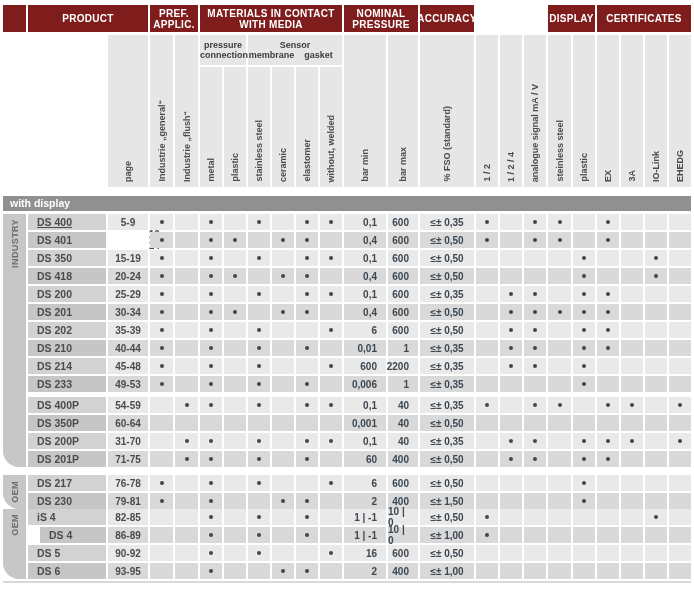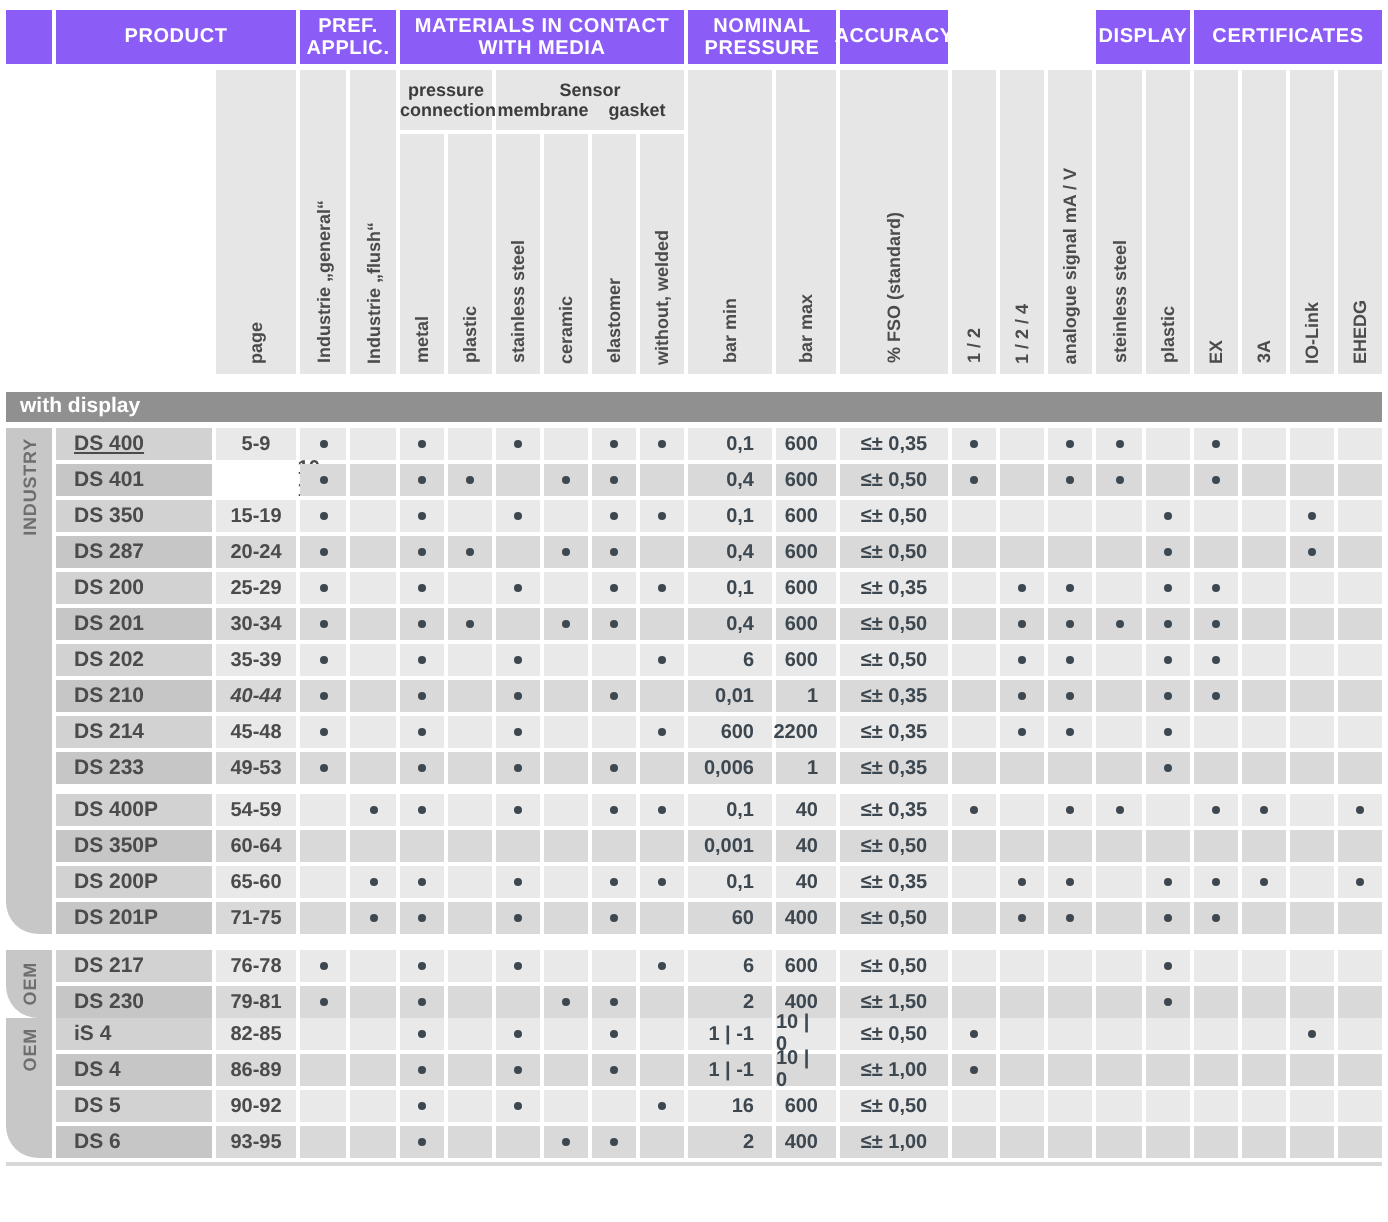--- a/index.html
+++ b/index.html
@@ -2,21 +2,21 @@
 <html><head>
 <meta charset="utf-8">
 <style>
   html,body{margin:0;padding:0;background:#fff;}
   body{width:694px;height:611px;font-family:"Liberation Sans",sans-serif;-webkit-font-smoothing:antialiased;}
   #wrap{padding:5px 3px 0 3px;width:688px;}
   .tbl{display:grid;column-gap:2px;background:#fff;
     grid-template-columns:23px 78px 40px 23px 23px 22px 22px 22px 22px 22px 22px 42px 30px 54px 22px 22px 22px 23px 22px 22px 22px 22px 22px;}
   
   #hdr{grid-template-rows:27px 152px;row-gap:3px;}
-  .hgroup{background:#8b5cf6;color:#fff;font-weight:700;font-size:10px;line-height:11px;
+  .hgroup{background:#7f1d1d;color:#fff;font-weight:700;font-size:10px;line-height:11px;
     display:flex;align-items:center;justify-content:center;text-align:center;
     white-space:pre-line;letter-spacing:.3px;grid-row:1;}
   .stripe{background:#e6e6e6;grid-row:2;display:flex;align-items:flex-end;justify-content:center;padding-bottom:5px;box-sizing:border-box;}
   .rot{writing-mode:vertical-rl;transform:rotate(180deg);font-size:9px;font-weight:700;color:#4b4b4b;white-space:nowrap;line-height:10px;}
   .subblock{grid-row:2;align-self:start;height:32px;background:#e6e6e6;z-index:2;
     border-bottom:2px solid #fff;box-sizing:border-box;color:#3c3c3c;font-size:9px;font-weight:700;
     display:flex;flex-direction:column;justify-content:center;text-align:center;}
   .subline2{display:flex;}
   .subline2 span{flex:1;}
   
@@ -250,21 +250,21 @@
         <div class="cell dotc light" style="grid-area: 5 / 18;"></div>
         <div class="cell dotc light" style="grid-area: 5 / 19;">
           <span class="dot"></span>
         </div>
         <div class="cell dotc light" style="grid-area: 5 / 20;"></div>
         <div class="cell dotc light" style="grid-area: 5 / 21;"></div>
         <div class="cell dotc light" style="grid-area: 5 / 22;">
           <span class="dot"></span>
         </div>
         <div class="cell dotc light" style="grid-area: 5 / 23;"></div>
-        <div class="cell name dark" style="grid-area: 7 / 2;">DS 287</div>
+        <div class="cell name dark" style="grid-area: 7 / 2;">DS 418</div>
         <div class="cell page dark" style="grid-area: 7 / 3;">20-24</div>
         <div class="cell dotc dark" style="grid-area: 7 / 4;">
           <span class="dot"></span>
         </div>
         <div class="cell dotc dark" style="grid-area: 7 / 5;"></div>
         <div class="cell dotc dark" style="grid-area: 7 / 6;">
           <span class="dot"></span>
         </div>
         <div class="cell dotc dark" style="grid-area: 7 / 7;">
           <span class="dot"></span>
@@ -407,21 +407,21 @@
         <div class="cell dotc light" style="grid-area: 13 / 19;">
           <span class="dot"></span>
         </div>
         <div class="cell dotc light" style="grid-area: 13 / 20;">
           <span class="dot"></span>
         </div>
         <div class="cell dotc light" style="grid-area: 13 / 21;"></div>
         <div class="cell dotc light" style="grid-area: 13 / 22;"></div>
         <div class="cell dotc light" style="grid-area: 13 / 23;"></div>
         <div class="cell name dark" style="grid-area: 15 / 2;">DS 210</div>
-        <div class="cell page dark" style="grid-area: 15 / 3; font-style: italic;">40-44</div>
+        <div class="cell page dark" style="grid-area: 15 / 3;">40-44</div>
         <div class="cell dotc dark" style="grid-area: 15 / 4;">
           <span class="dot"></span>
         </div>
         <div class="cell dotc dark" style="grid-area: 15 / 5;"></div>
         <div class="cell dotc dark" style="grid-area: 15 / 6;">
           <span class="dot"></span>
         </div>
         <div class="cell dotc dark" style="grid-area: 15 / 7;"></div>
         <div class="cell dotc dark" style="grid-area: 15 / 8;">
           <span class="dot"></span>
@@ -579,21 +579,21 @@
         <div class="cell dotc dark" style="grid-area: 23 / 15;"></div>
         <div class="cell dotc dark" style="grid-area: 23 / 16;"></div>
         <div class="cell dotc dark" style="grid-area: 23 / 17;"></div>
         <div class="cell dotc dark" style="grid-area: 23 / 18;"></div>
         <div class="cell dotc dark" style="grid-area: 23 / 19;"></div>
         <div class="cell dotc dark" style="grid-area: 23 / 20;"></div>
         <div class="cell dotc dark" style="grid-area: 23 / 21;"></div>
         <div class="cell dotc dark" style="grid-area: 23 / 22;"></div>
         <div class="cell dotc dark" style="grid-area: 23 / 23;"></div>
         <div class="cell name light" style="grid-area: 25 / 2;">DS 200P</div>
-        <div class="cell page light" style="grid-area: 25 / 3;">65-60</div>
+        <div class="cell page light" style="grid-area: 25 / 3;">31-70</div>
         <div class="cell dotc light" style="grid-area: 25 / 4;"></div>
         <div class="cell dotc light" style="grid-area: 25 / 5;">
           <span class="dot"></span>
         </div>
         <div class="cell dotc light" style="grid-area: 25 / 6;">
           <span class="dot"></span>
         </div>
         <div class="cell dotc light" style="grid-area: 25 / 7;"></div>
         <div class="cell dotc light" style="grid-area: 25 / 8;">
           <span class="dot"></span>
@@ -761,21 +761,21 @@
         <div class="cell dotc light" style="grid-area: 1 / 16;"></div>
         <div class="cell dotc light" style="grid-area: 1 / 17;"></div>
         <div class="cell dotc light" style="grid-area: 1 / 18;"></div>
         <div class="cell dotc light" style="grid-area: 1 / 19;"></div>
         <div class="cell dotc light" style="grid-area: 1 / 20;"></div>
         <div class="cell dotc light" style="grid-area: 1 / 21;"></div>
         <div class="cell dotc light" style="grid-area: 1 / 22;">
           <span class="dot"></span>
         </div>
         <div class="cell dotc light" style="grid-area: 1 / 23;"></div>
-        <div class="cell name dark" style="grid-area: 3 / 2;">DS 4</div>
+        <div class="cell name dark" style="grid-area: 3 / 2; margin-left: 12px;">DS 4</div>
         <div class="cell page dark" style="grid-area: 3 / 3;">86-89</div>
         <div class="cell dotc dark" style="grid-area: 3 / 4;"></div>
         <div class="cell dotc dark" style="grid-area: 3 / 5;"></div>
         <div class="cell dotc dark" style="grid-area: 3 / 6;">
           <span class="dot"></span>
         </div>
         <div class="cell dotc dark" style="grid-area: 3 / 7;"></div>
         <div class="cell dotc dark" style="grid-area: 3 / 8;">
           <span class="dot"></span>
         </div>

